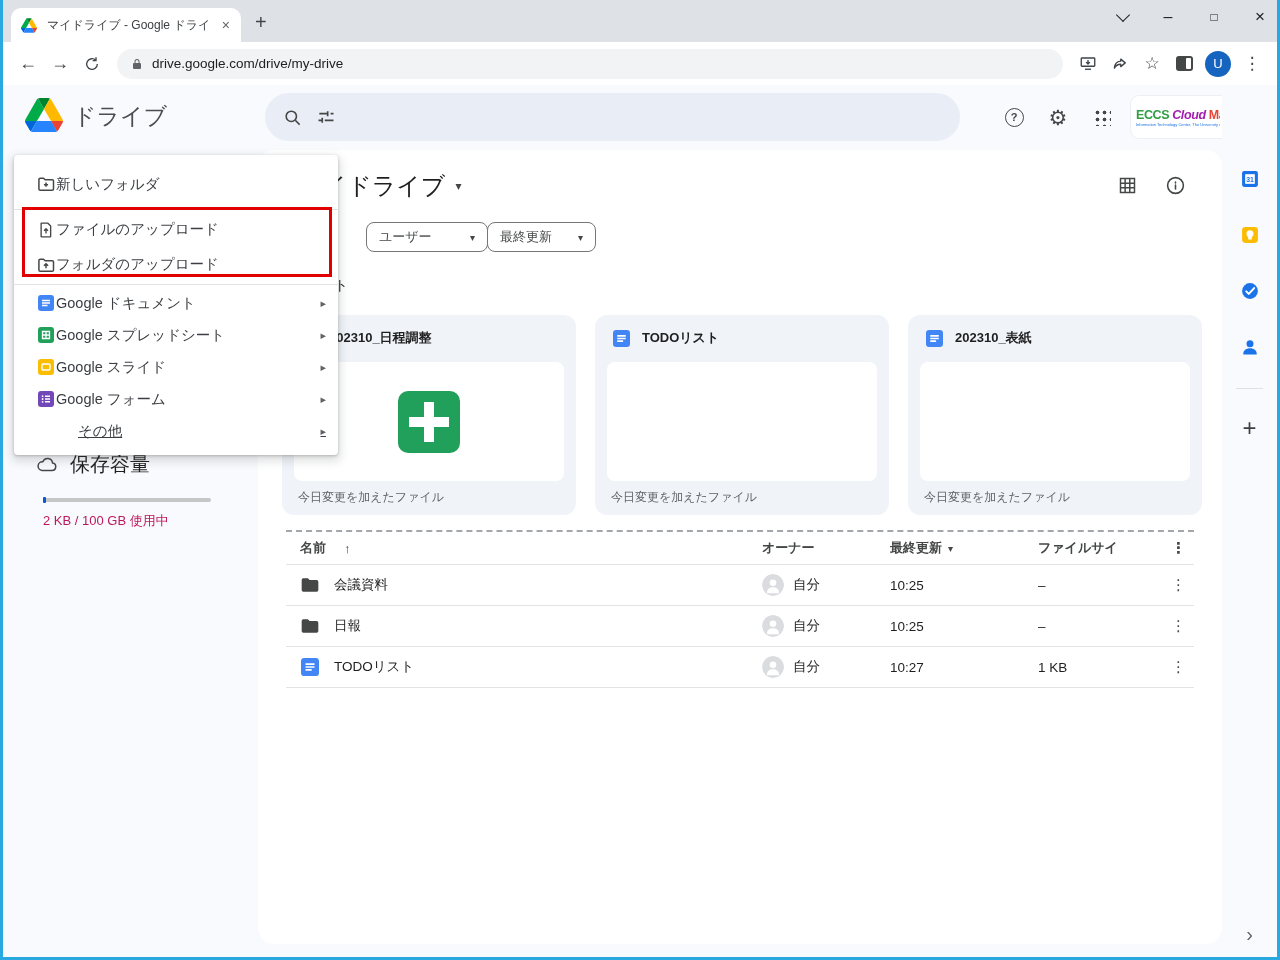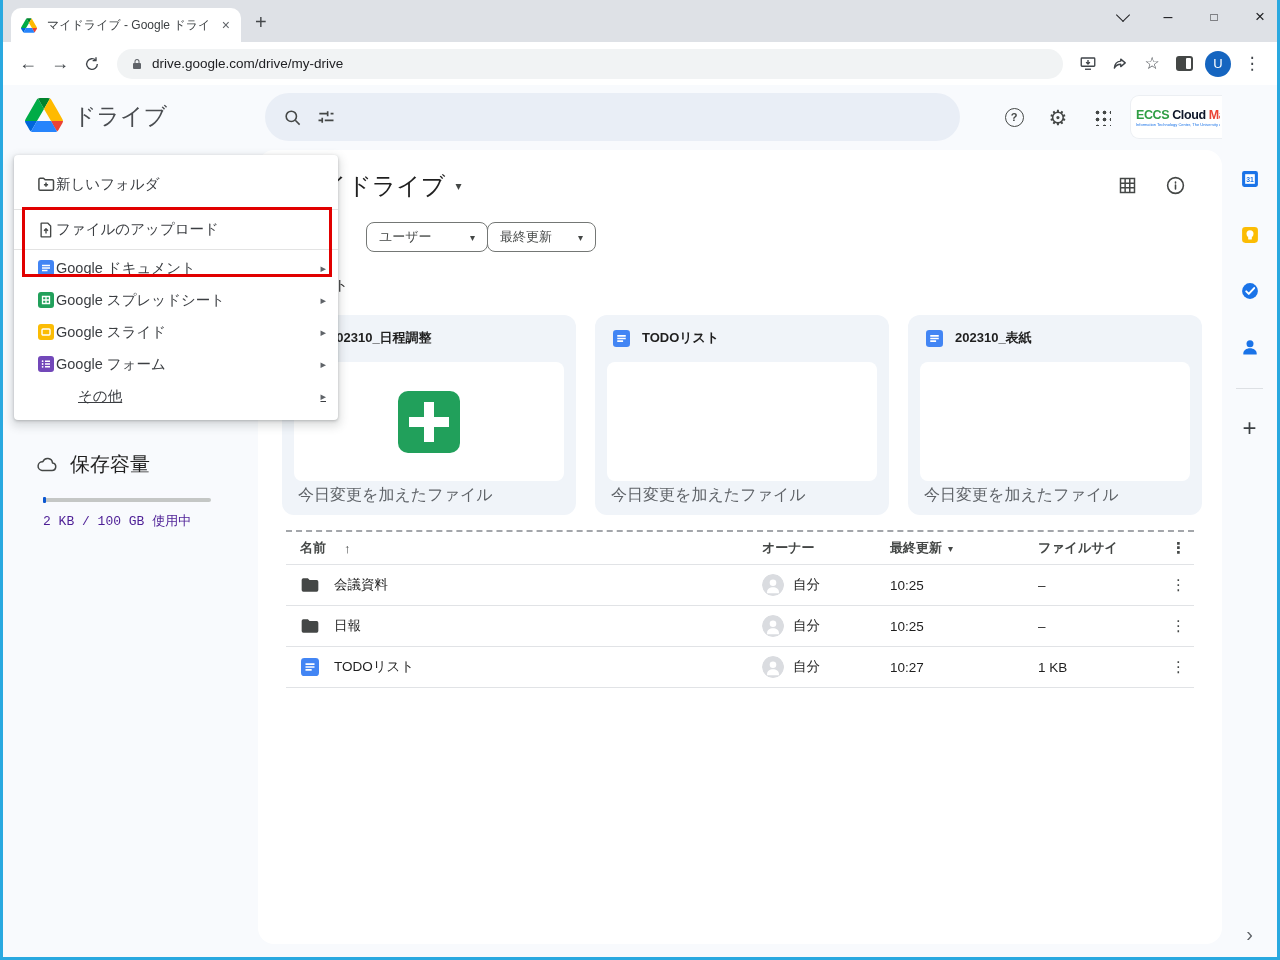--- a/index.html
+++ b/index.html
@@ -40,31 +40,31 @@
   .hdr-icon{position:absolute;top:19px;width:26px;height:26px;display:flex;align-items:center;justify-content:center;color:#444746;}
   .help-circle{width:17px;height:17px;border:1.7px solid #444746;border-radius:50%;font-size:11px;font-weight:bold;
                display:flex;align-items:center;justify-content:center;color:#444746;}
   .gear-glyph{font-size:21px;line-height:21px;color:#444746;}
   .apps-glyph{width:17px;height:17px;background-image:radial-gradient(#444746 1.8px,transparent 2.1px);
               background-size:7px 7px;background-position:0 0;}
   .eccs-card{position:absolute;left:1128px;top:11px;width:131px;height:42px;background:#fff;border-radius:8px;
              box-shadow:0 0 0 1px #eceff3;display:flex;align-items:center;padding:2px 5px;gap:6px;box-sizing:border-box;}
   .eccs-text{display:flex;flex-direction:column;overflow:hidden;}
   .eccs-line1{font-size:12.5px;font-weight:bold;white-space:nowrap;letter-spacing:-0.4px;}
-  .w-green{color:#2f9e44;}.w-blue{color:#0f172a;}.w-red{color:#ea4335;}
+  .w-green{color:#2f9e44;}.w-blue{color:#a21caf;font-style:italic;}.w-red{color:#ea4335;}
   .eccs-line2{font-size:4px;color:#1a73e8;white-space:nowrap;}
   .eccs-avatar{width:31px;height:31px;border-radius:50%;background:#1565c0;color:#fff;font-size:15px;
                display:flex;align-items:center;justify-content:center;flex-shrink:0;}
   
   .storage{position:absolute;left:34px;top:366px;width:200px;}
   .storage-row{display:flex;align-items:center;gap:13px;}
   .storage-label{font-size:20px;color:#1f1f1f;}
   .storage-bar{position:relative;margin:20px 0 0 6px;width:168px;height:4px;border-radius:2px;background:#c4c7c5;}
   .storage-bar::before{content:"";position:absolute;left:0;top:-1px;width:3px;height:6px;background:#0b57d0;border-radius:1px;}
-  .storage-usage{margin:10px 0 0 6px;font-size:13px;color:#4c1d95;font-family:Liberation Mono, monospace;}
+  .storage-usage{margin:10px 0 0 6px;font-size:13px;color:#be185d;}
   
   .rail{position:absolute;left:1219px;top:0;width:55px;height:872px;background:#f8fafd;}
   .rail-icon{position:absolute;left:50%;transform:translateX(-50%);width:22px;height:22px;
              display:flex;align-items:center;justify-content:center;}
   .rail-divider{position:absolute;left:14px;right:14px;top:303px;height:1px;background:#dde0e4;}
   .rail-plus{font-size:24px;color:#3c4043;}
   .rail-chevron{font-size:20px;color:#5f6368;}
   
   .main-card{position:absolute;left:255px;top:65px;width:964px;height:794px;background:#fff;border-radius:16px;overflow:hidden;}
   .page-title{position:absolute;left:40px;top:20px;font-size:24px;color:#1f1f1f;display:flex;align-items:center;gap:10px;}
@@ -78,21 +78,21 @@
   .chip2{left:108px;width:122px;}
   .chip3{left:229px;width:109px;}
   .suggest-frag{position:absolute;left:76px;top:127px;font-size:14px;color:#1f1f1f;}
   
   .fcard{position:absolute;top:165px;width:294px;height:200px;background:#f0f4f9;border-radius:12px;}
   .fcard1{left:24px;}.fcard2{left:337px;}.fcard3{left:650px;}
   .fcard-head{display:flex;align-items:center;gap:11px;padding:14px 16px 0 16px;}
   .fcard-title{font-size:13px;font-weight:bold;color:#1f1f1f;white-space:nowrap;overflow:hidden;}
   .fcard-preview{position:absolute;left:12px;right:12px;top:47px;height:119px;background:#fff;border-radius:8px;
                  display:flex;align-items:center;justify-content:center;}
-  .fcard-caption{position:absolute;left:16px;bottom:9px;font-size:16px;color:#5f6368;}
+  .fcard-caption{position:absolute;left:16px;bottom:9px;font-size:12px;color:#5f6368;}
   .sheets-logo{width:62px;height:62px;background:#21a05b;border-radius:10px;position:relative;}
   .sheets-logo::before{content:"";position:absolute;left:11px;top:26px;width:40px;height:10px;background:#fff;}
   .sheets-logo::after{content:"";position:absolute;left:26px;top:11px;width:10px;height:40px;background:#fff;}
   
   .ftable{position:absolute;left:28px;right:28px;top:380px;}
   .trow{display:flex;align-items:center;height:40px;border-bottom:1px solid #e1e3e6;padding:0 8px 0 14px;font-size:13.5px;color:#1f1f1f;}
   .thead{height:32px;border-top:2px dashed #a3a6aa;font-size:13px;color:#444746;font-weight:bold;}
   .c-name{flex:1;display:flex;align-items:center;gap:14px;overflow:hidden;}
   .c-owner{width:128px;display:flex;align-items:center;gap:9px;}
   .c-mod{width:148px;}
@@ -458,20 +458,29 @@
       <div class="menu-divider"></div>
       <div class="mi mi-mid">
         <span class="micon">
           <svg width="18" height="20" viewBox="0 0 24 24" fill="none" stroke="#444746" stroke-width="1.8">
               <path d="M6 2.8h8.2l4 4V20.7a.5.5 0 01-.5.5H6a.5.5 0 01-.5-.5V3.3a.5.5 0 01.5-.5z" stroke-linejoin="round"></path>
               <path d="M12 16.5v-6M9.4 13L12 10.4 14.6 13" stroke-linejoin="round"></path>
             </svg>
         </span>
         <span>ファイルのアップロード</span>
       </div>
+      <div class="mi mi-mid">
+        <span class="micon">
+          <svg width="20" height="20" viewBox="0 0 24 24" fill="none" stroke="#444746" stroke-width="1.8">
+              <path d="M3.5 6.5c0-.8.7-1.5 1.5-1.5h4l2 2h8.5c.8 0 1.5.7 1.5 1.5V18c0 .8-.7 1.5-1.5 1.5H5A1.5 1.5 0 013.5 18z" stroke-linejoin="round"></path>
+              <path d="M12 16v-5.2M9.5 12.9l2.5-2.5 2.5 2.5" stroke-linejoin="round"></path>
+            </svg>
+        </span>
+        <span>フォルダのアップロード</span>
+      </div>
       <div class="menu-divider"></div>
       <div class="mi mi-low">
         <span class="micon">
           <svg width="16" height="16" viewBox="0 0 16 16">
               <rect width="16" height="16" rx="3" fill="#4285f4"></rect>
               <path d="M4 5.5h8M4 8h8M4 10.5h5.5" stroke="#fff" stroke-width="1.5"></path>
             </svg>
         </span>
         <span>Google ドキュメント</span>
         <span class="mi-spacer"></span>

